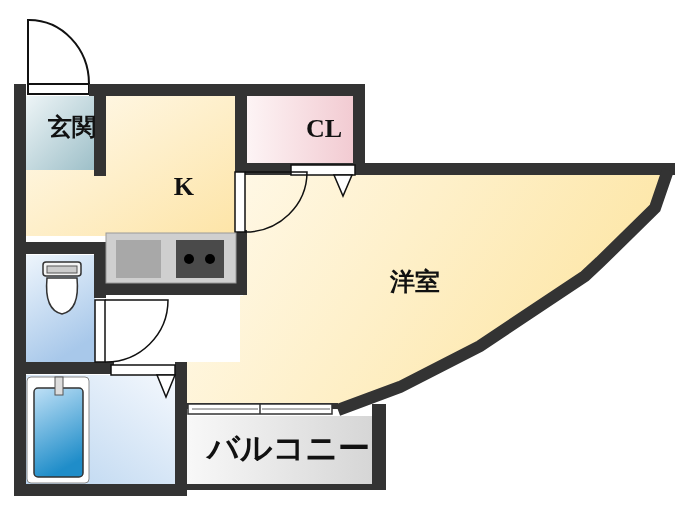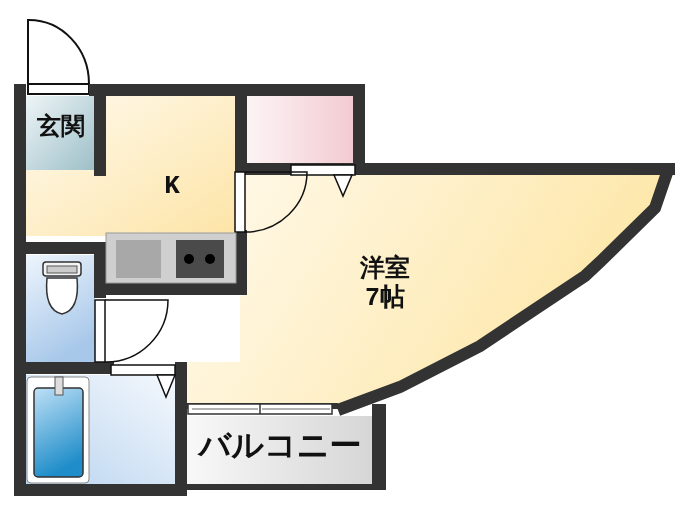--- a/index.html
+++ b/index.html
@@ -1,22 +1,22 @@
 <!DOCTYPE html>
 <html><head>
 <meta charset="utf-8">
 <style>
   html, body { margin: 0; padding: 0; background: #ffffff; }
   .wrap { position: relative; width: 700px; height: 510px; overflow: hidden; background:#fff; }
   svg { position: absolute; left: 0; top: 0; }
-  .lbl { position: absolute; font-family: Liberation Mono, monospace; font-weight: bold; color: #111; text-align: center; line-height: 1.15; }
+  .lbl { position: absolute; font-family: Liberation Serif, serif; font-weight: bold; color: #111; text-align: right; line-height: 1.15; }
   .lbl-genkan { left: 26px; top: 114px; width: 70px; font-size: 24px; }
   .lbl-k { left: 150px; top: 172px; width: 44px; font-size: 26px; }
   .lbl-cl { left: 262px; top: 114px; width: 80px; font-size: 26px; }
-  .lbl-room { left: 330px; top: 256px; width: 110px; font-size: 25px; }
+  .lbl-room { left: 330px; top: 268px; width: 110px; font-size: 25px; }
   .lbl-balc { left: 190px; top: 430px; width: 180px; font-size: 32px; }
 </style>
 </head>
 <body>
 
 <div class="wrap">
   <svg width="700" height="510" viewBox="0 0 700 510">
     <defs>
       <linearGradient id="gRoom" x1="0" y1="0" x2="1" y2="0.3">
         <stop offset="0" stop-color="#fffaed"></stop>
@@ -143,18 +143,18 @@
       <line x1="260" y1="404" x2="260" y2="414" stroke="#333" stroke-width="1.5"></line>
       <line x1="192" y1="409" x2="258" y2="409" stroke="#666" stroke-width="1"></line>
       <line x1="262" y1="409" x2="330" y2="409" stroke="#666" stroke-width="1"></line>
     </g>
 
     <rect x="187" y="416" width="185" height="68" fill="url(#gBalc)"></rect>
   </svg>
 
   <div class="lbl lbl-genkan">玄関</div>
   <div class="lbl lbl-k">K</div>
+  <div class="lbl lbl-cl">CL</div>
   <div class="lbl lbl-room">
     <div>洋室</div>
-    <div>7帖</div>
   </div>
   <div class="lbl lbl-balc">バルコニー</div>
 </div>
 
 </body></html>

